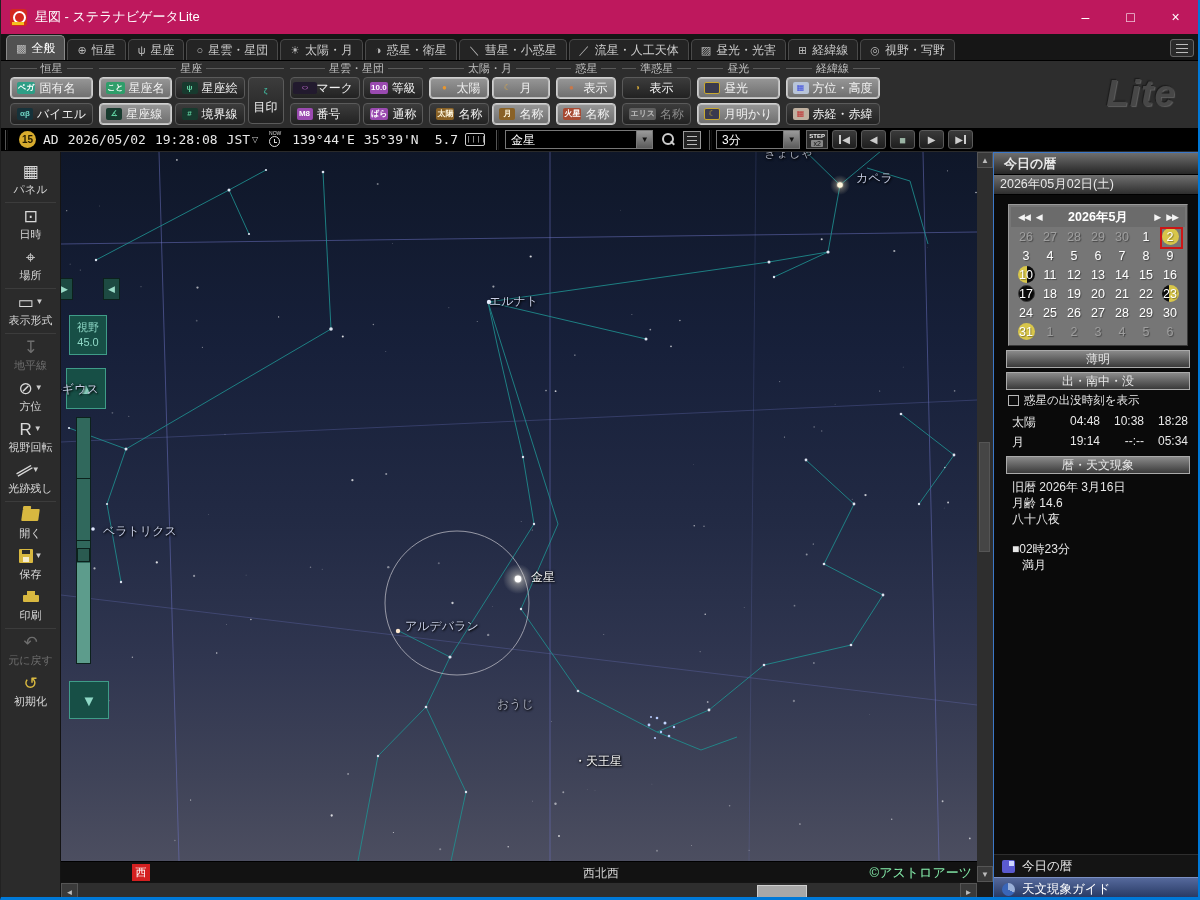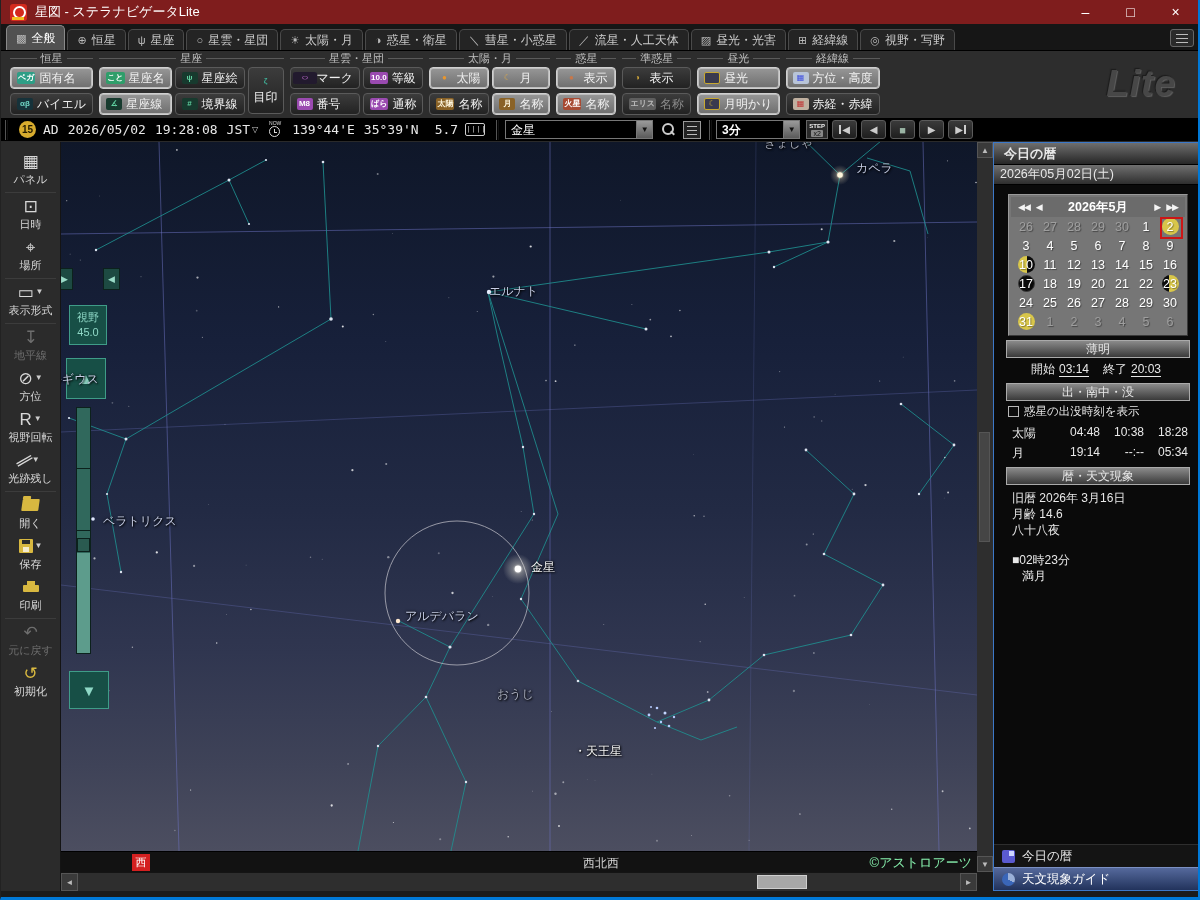--- a/index.html
+++ b/index.html
@@ -1,20 +1,20 @@
 <!DOCTYPE html>
 <html><head>
 <meta charset="utf-8">
 <style>
   html,body{margin:0;padding:0;background:#000;}
   *{box-sizing:border-box;font-family:"Liberation Sans","DejaVu Sans",sans-serif;}
   #win{position:relative;width:1200px;height:900px;overflow:hidden;background:#1b1b1b;
        border-bottom:3px solid #0079d8;border-right:2px solid #0079d8;border-left:1px solid #222;}
   
-  #titlebar{height:24px;background:#7f1d1d;display:flex;align-items:center;color:#fff;}
+  #titlebar{height:34px;background:#be185d;display:flex;align-items:center;color:#fff;}
   #appicon{width:17px;height:17px;margin:0 8px 0 9px;background:#d42a1e;border-radius:3px;position:relative;flex:0 0 auto;}
   #appicon::before{content:"";position:absolute;left:3px;top:2px;width:9px;height:9px;border:2px solid #fff;border-radius:50%;}
   #appicon::after{content:"";position:absolute;left:2px;bottom:1px;width:12px;height:3px;background:#f4c020;}
   #apptitle{font-size:13px;white-space:nowrap;}
   #wincontrols{margin-left:auto;display:flex;height:100%;}
   .wbtn{width:45px;height:100%;display:flex;align-items:center;justify-content:center;font-size:14px;color:#fff;}
   
   #tabbar{height:27px;background:#161616;display:flex;align-items:flex-end;padding:0 4px;border-bottom:1px solid #000;}
   .tab{display:flex;align-items:center;gap:5px;height:21px;margin:0 1px;padding:0 9px;background:#242424;
        border:1px solid #4a4a4a;border-bottom:none;border-radius:5px 5px 0 0;color:#ccc;font-size:12px;white-space:nowrap;}
@@ -52,21 +52,21 @@
   .nowicon b{position:absolute;left:3px;top:5px;width:11px;height:11px;border:1px solid #ddd;border-radius:50%;}
   .nowicon b::before{content:"";position:absolute;left:4px;top:2px;width:1px;height:4px;background:#ddd;}
   .nowicon b::after{content:"";position:absolute;left:4px;top:5px;width:3px;height:1px;background:#ddd;}
   .kbicon{width:20px;height:13px;border:1px solid #ccc;border-radius:2px;margin:0 7px;
           background:repeating-linear-gradient(90deg,transparent 0 2px,#888 2px 3px,transparent 3px 5px);background-size:100% 60%;background-position:0 2px;background-repeat:no-repeat;}
   .combo{display:flex;height:19px;border:1px solid #777;background:#000;align-items:stretch;}
   .combo .ctext{padding:1px 5px 0 5px;font-size:12px;color:#fff;white-space:nowrap;}
   .combo .cbtn{width:16px;background:linear-gradient(#9a9a9a,#5a5a5a);display:flex;align-items:center;justify-content:center;
                font-size:8px;color:#111;border-left:1px solid #777;margin-left:auto;}
   #target-combo{width:148px;margin-left:2px;}
-  #interval-combo{width:84px;font-weight:bold;}
+  #interval-combo{width:84px;}
   .sicon{width:18px;height:18px;margin-left:6px;position:relative;}
   .mag-glass::before{content:"";position:absolute;left:3px;top:2px;width:8px;height:8px;border:2px solid #ccc;border-radius:50%;}
   .mag-glass::after{content:"";position:absolute;left:11px;top:11px;width:5px;height:2px;background:#ccc;transform:rotate(45deg);}
   .listicon{border:1px solid #999;background:#222;}
   .listicon::before{content:"";position:absolute;left:3px;top:4px;right:3px;height:9px;
         background:repeating-linear-gradient(#bbb 0 1px,transparent 1px 4px);}
   #stepbtn{width:22px;height:19px;margin-left:6px;border:1px solid #666;background:#2a2a2a;color:#eee;
            display:flex;flex-direction:column;align-items:center;justify-content:center;line-height:1;}
   #stepbtn .s1{font-size:6px;font-weight:bold;}
   #stepbtn .s2{font-size:7px;background:#888;color:#111;padding:0 2px;border-radius:1px;margin-top:1px;}
@@ -943,26 +943,20 @@
             <div class="cd out">
               <span class="num">5</span>
             </div>
             <div class="cd out">
               <span class="num">6</span>
             </div>
           </div>
       </div>
 
       <div class="phead">薄明</div>
-      <div class="prow" style="justify-content:center">
-        <span>開始</span>
-        <span class="tlink">03:14</span>
-        <span style="margin-left:10px">終了</span>
-        <span class="tlink">20:03</span>
-      </div>
 
       <div class="phead">出・南中・没</div>
       <div class="prow" style="padding-left:14px">
         <span class="cbx"></span>
         <span style="font-size:11.5px">惑星の出没時刻を表示</span>
       </div>
       <div id="rise-rows" style="margin-top:3px">
           <div class="rrow">
             <span class="rname">太陽</span>
             <span class="rt">04:48</span>

